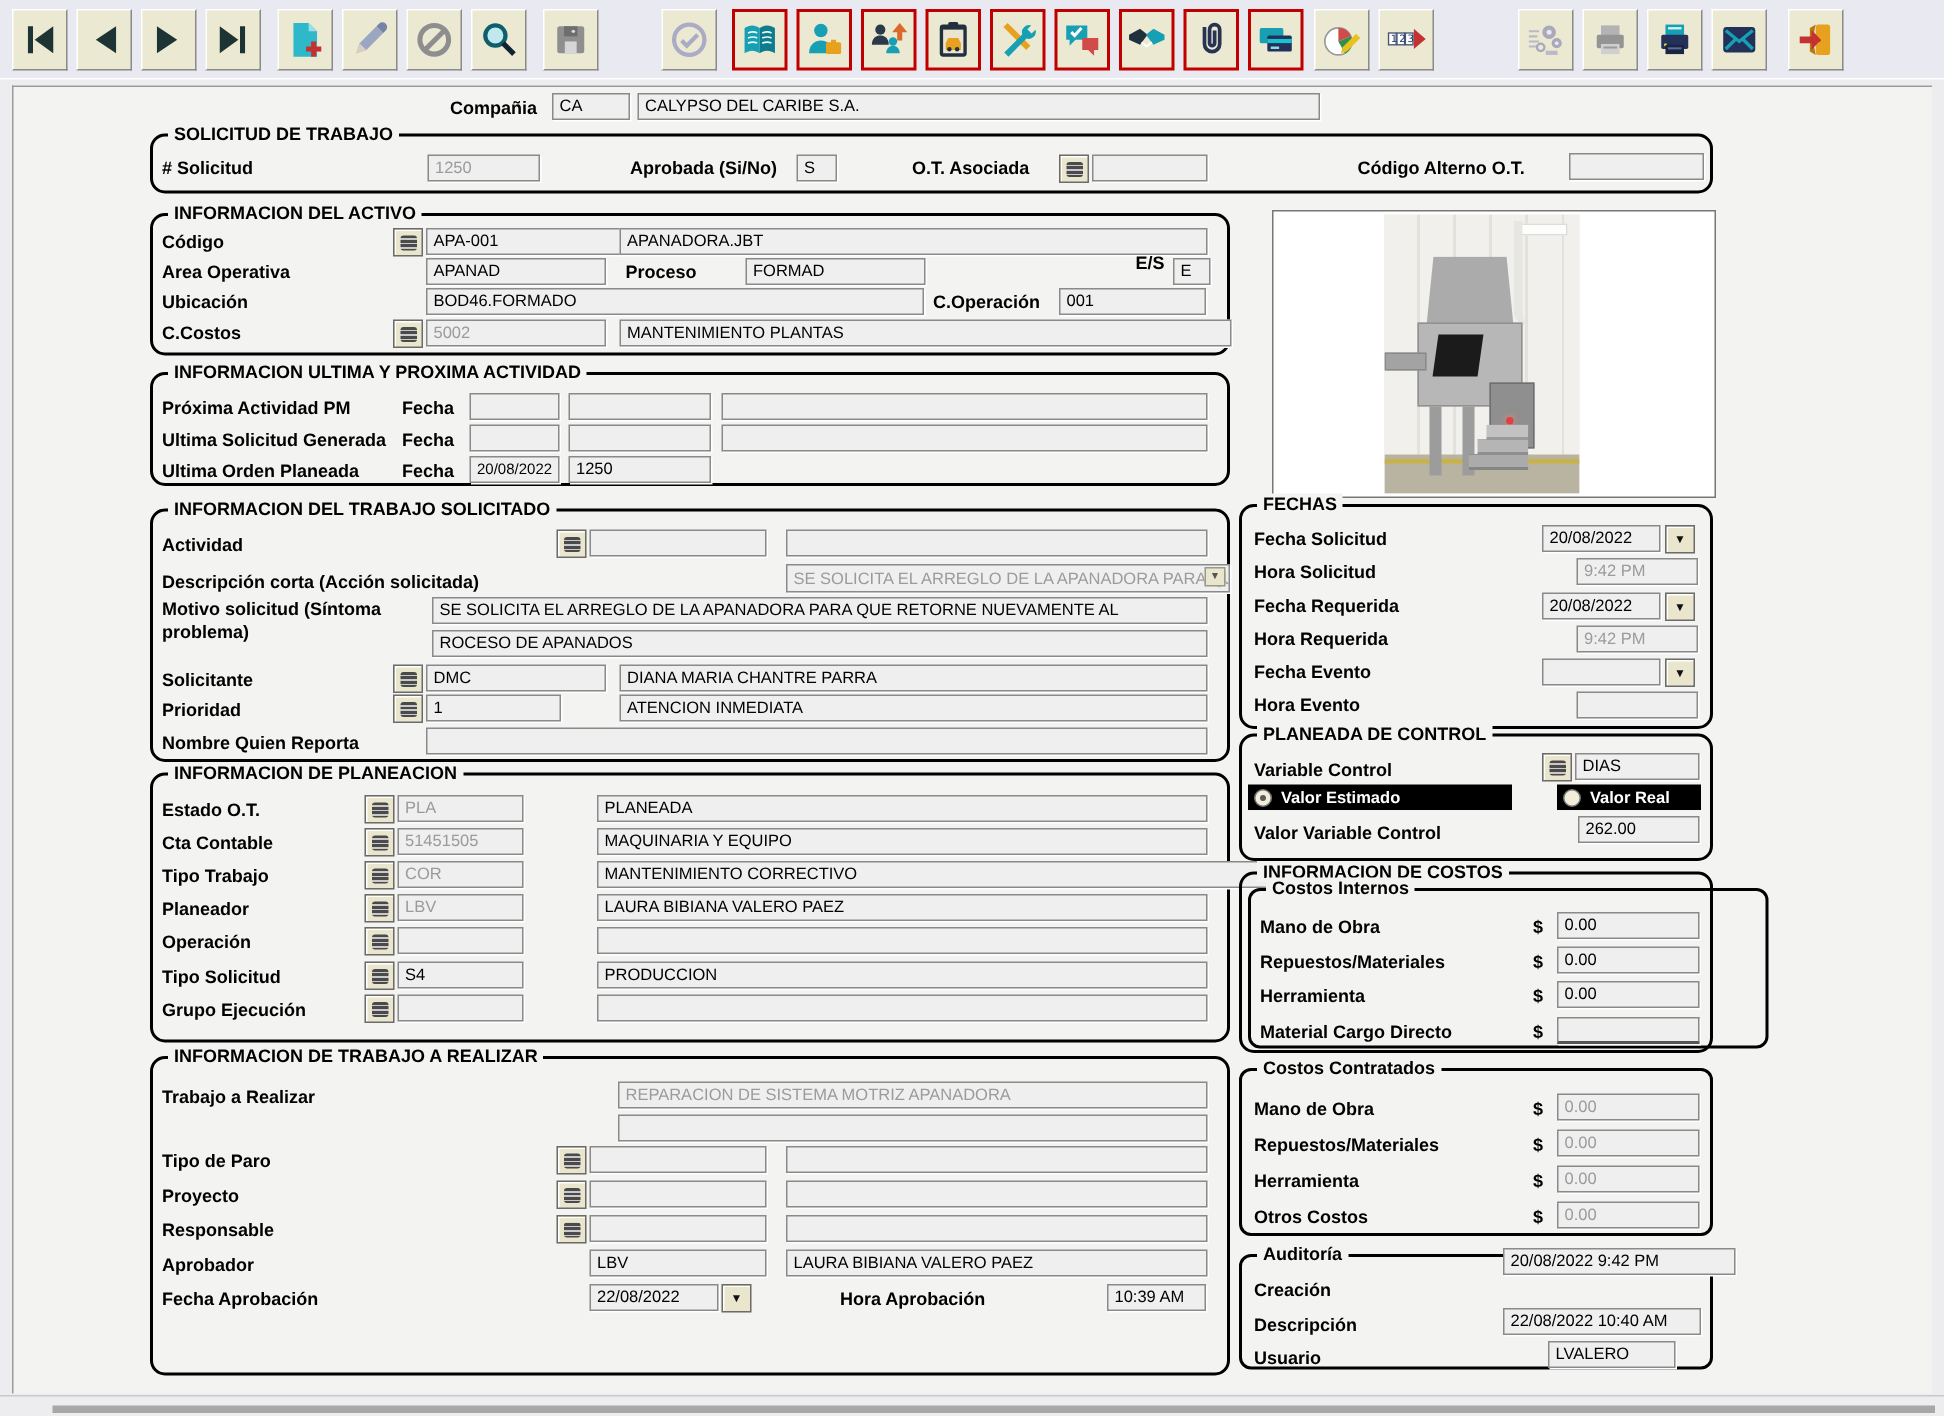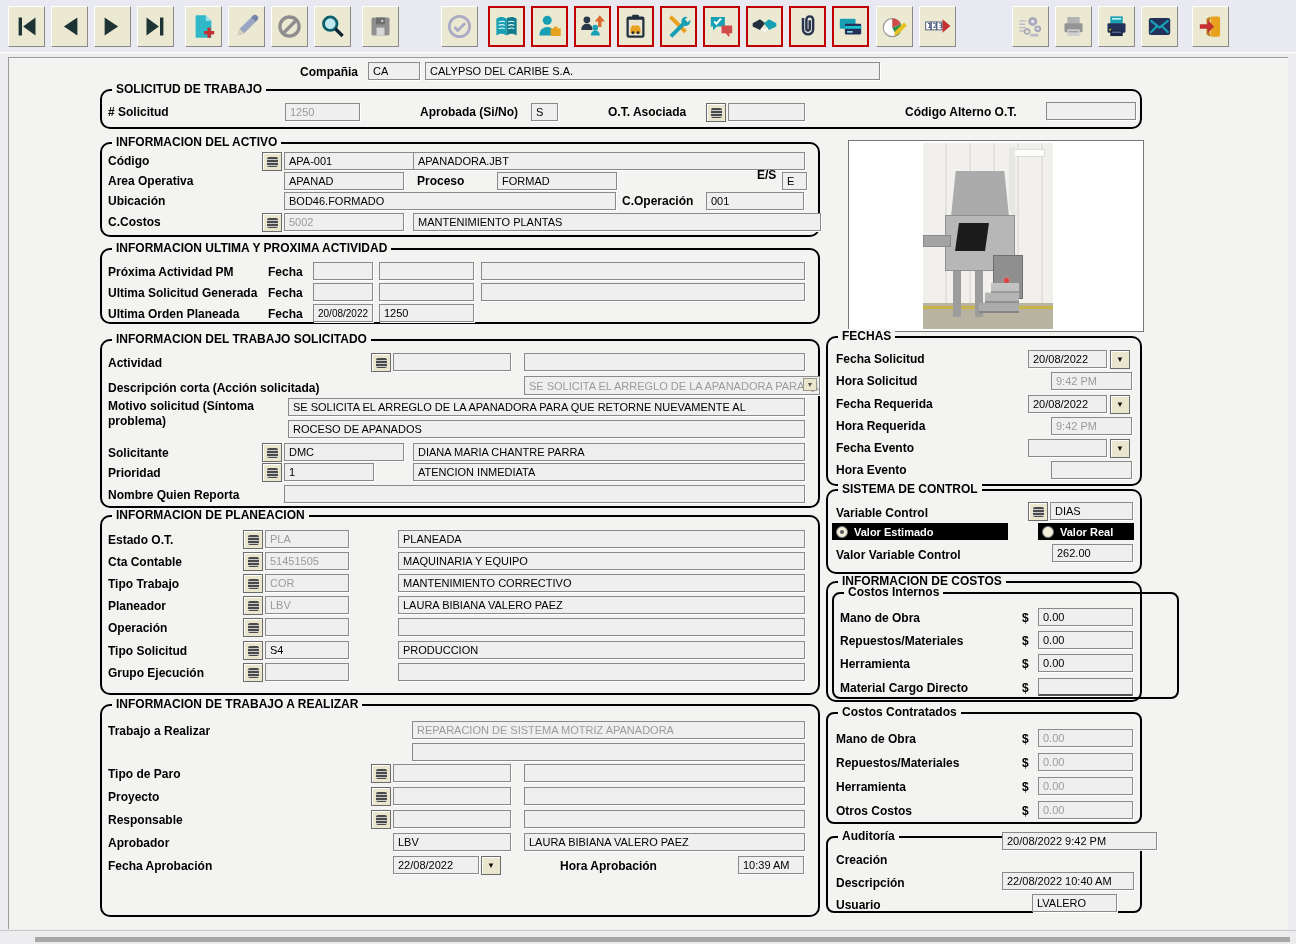--- a/index.html
+++ b/index.html
@@ -386,21 +386,21 @@
       <i></i>
     </button>
   <div class="fld dis" style="left:265px;top:552px;width:84px">51451505</div>
   <div class="fld" style="left:398px;top:552px;width:407px">MAQUINARIA Y EQUIPO</div>
 
   <div class="lbl" style="left:108px;top:577px">Tipo Trabajo</div>
   <button class="lov" style="left:243px;top:574px">
       <i></i>
     </button>
   <div class="fld dis" style="left:265px;top:574px;width:84px">COR</div>
-  <div class="fld" style="left:398px;top:574px;width:407px">MANTENIMIENTO CORRECTIVO</div>
+  <div class="fld" style="left:398px;top:574px;width:455px">MANTENIMIENTO CORRECTIVO</div>
 
   <div class="lbl" style="left:108px;top:599px">Planeador</div>
   <button class="lov" style="left:243px;top:596px">
       <i></i>
     </button>
   <div class="fld dis" style="left:265px;top:596px;width:84px">LBV</div>
   <div class="fld" style="left:398px;top:596px;width:407px">LAURA BIBIANA VALERO PAEZ</div>
 
   <div class="lbl" style="left:108px;top:621px">Operación</div>
   <button class="lov" style="left:243px;top:618px">
@@ -493,21 +493,21 @@
   <button class="dd" style="left:1110px;top:395px">▼</button>
   <div class="lbl" style="left:836px;top:419px">Hora Requerida</div>
   <div class="fld dis" style="left:1051px;top:417px;width:81px">9:42 PM</div>
   <div class="lbl" style="left:836px;top:441px">Fecha Evento</div>
   <div class="fld dis" style="left:1028px;top:439px;width:79px"></div>
   <button class="dd" style="left:1110px;top:439px">▼</button>
   <div class="lbl" style="left:836px;top:463px">Hora Evento</div>
   <div class="fld dis" style="left:1051px;top:461px;width:81px"></div>
 
   <div class="grp" style="left:826px;top:489px;width:316px;height:85px">
-    <div class="gtl">SISTEMA DE CONTROL</div>
+    <div class="gtl">PLANEADA DE CONTROL</div>
   </div>
   <div class="lbl" style="left:836px;top:506px">Variable Control</div>
   <button class="lov" style="left:1028px;top:502px">
       <i></i>
     </button>
   <div class="fld" style="left:1050px;top:502px;width:83px">DIAS</div>
   <div class="pill" style="left:832px;top:523px;width:176px">
       <span class="rad on"></span>
       <span>Valor Estimado</span>
     </div>

